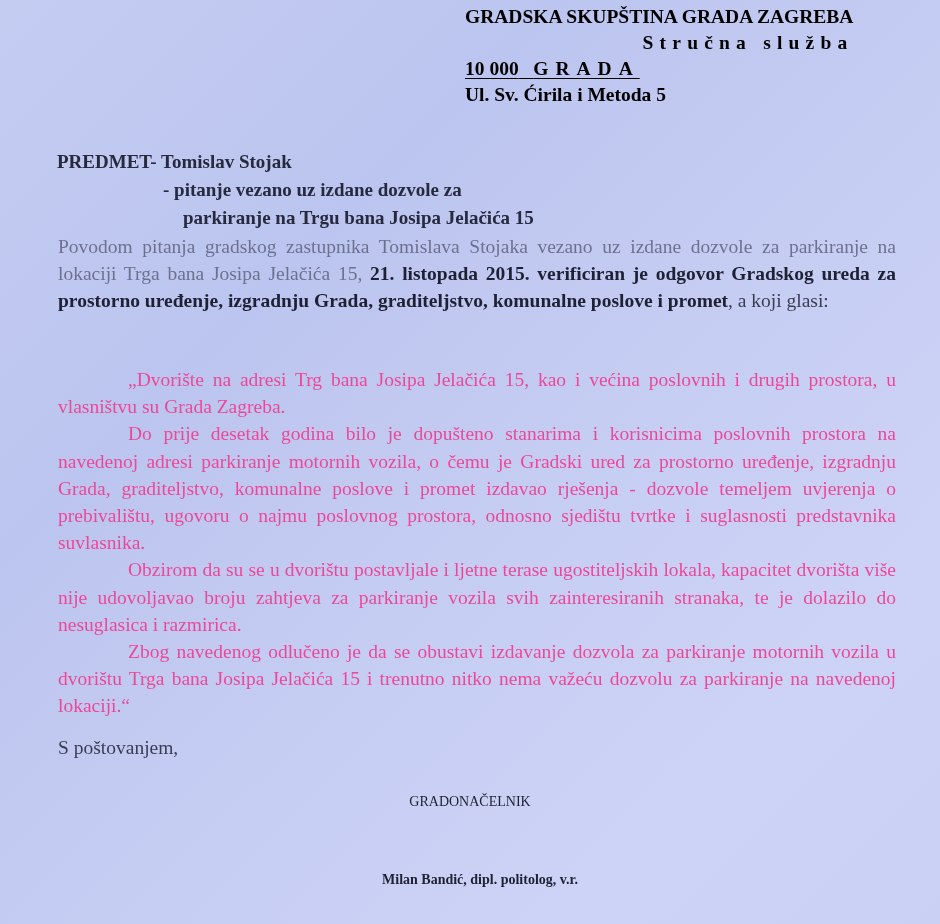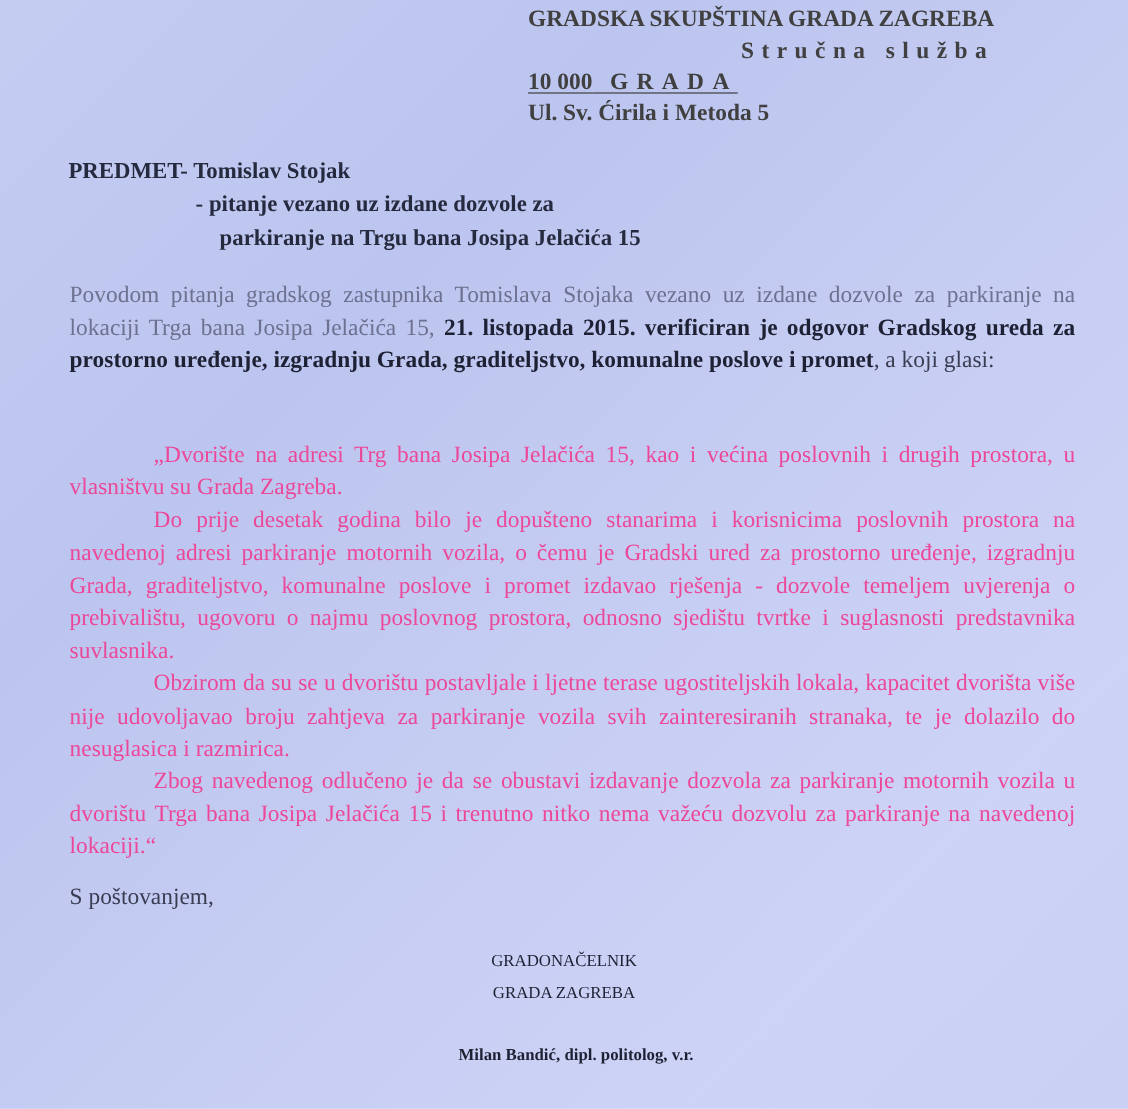--- a/index.html
+++ b/index.html
@@ -14,42 +14,42 @@
       font-family: "Liberation Serif", "DejaVu Serif", serif;
       color: #1e2236;
       position: relative;
     }
     .page {
       position: absolute;
       inset: 0;
     }
     .header {
       position: absolute;
-      left: 440px;
+      left: 465px;
       top: 4px;
       font-weight: bold;
       font-size: 19.5px;
       line-height: 26px;
-      color: #404040;
+      color: #000000;
     }
     .header .spaced {
       letter-spacing: 6.2px;
       text-align: right;
     }
     .header .city {
       text-decoration: underline;
       text-underline-offset: 3px;
     }
     .header .city .zagreb {
       letter-spacing: 7px;
     }
     .subject {
       position: absolute;
       left: 57px;
-      top: 129px;
+      top: 148px;
       font-size: 19px;
       line-height: 28px;
       font-weight: bold;
       color: #262a3f;
     }
     .subject .indent {
       padding-left: 106px;
     }
     .subject .indent2 {
       padding-left: 126px;
@@ -139,20 +139,19 @@
     <p>„Dvorište na adresi Trg bana Josipa Jelačića 15, kao i većina poslovnih i drugih prostora, u vlasništvu su Grada Zagreba.</p>
     <p>Do prije desetak godina bilo je dopušteno stanarima i korisnicima poslovnih prostora na navedenoj adresi parkiranje motornih vozila, o čemu je Gradski ured za prostorno uređenje, izgradnju Grada, graditeljstvo, komunalne poslove i promet izdavao rješenja - dozvole temeljem uvjerenja o prebivalištu, ugovoru o najmu poslovnog prostora, odnosno sjedištu tvrtke i suglasnosti predstavnika suvlasnika.</p>
     <p>Obzirom da su se u dvorištu postavljale i ljetne terase ugostiteljskih lokala, kapacitet dvorišta više nije udovoljavao broju zahtjeva za parkiranje vozila svih zainteresiranih stranaka, te je dolazilo do nesuglasica i razmirica.</p>
     <p>Zbog navedenog odlučeno je da se obustavi izdavanje dozvola za parkiranje motornih vozila u dvorištu Trga bana Josipa Jelačića 15 i trenutno nitko nema važeću dozvolu za parkiranje na navedenoj lokaciji.“</p>
   </div>
 
   <div class="closing">S poštovanjem,</div>
 
   <div class="signature sig-title">
     <div>GRADONAČELNIK</div>
-    <div>GRADA ZAGREBA</div>
   </div>
 
   <div class="signature sig-name">
     <span class="sig-name-inner">Milan Bandić, dipl. politolog, v.r.</span>
   </div>
 
 </div>
 
 </body></html>

